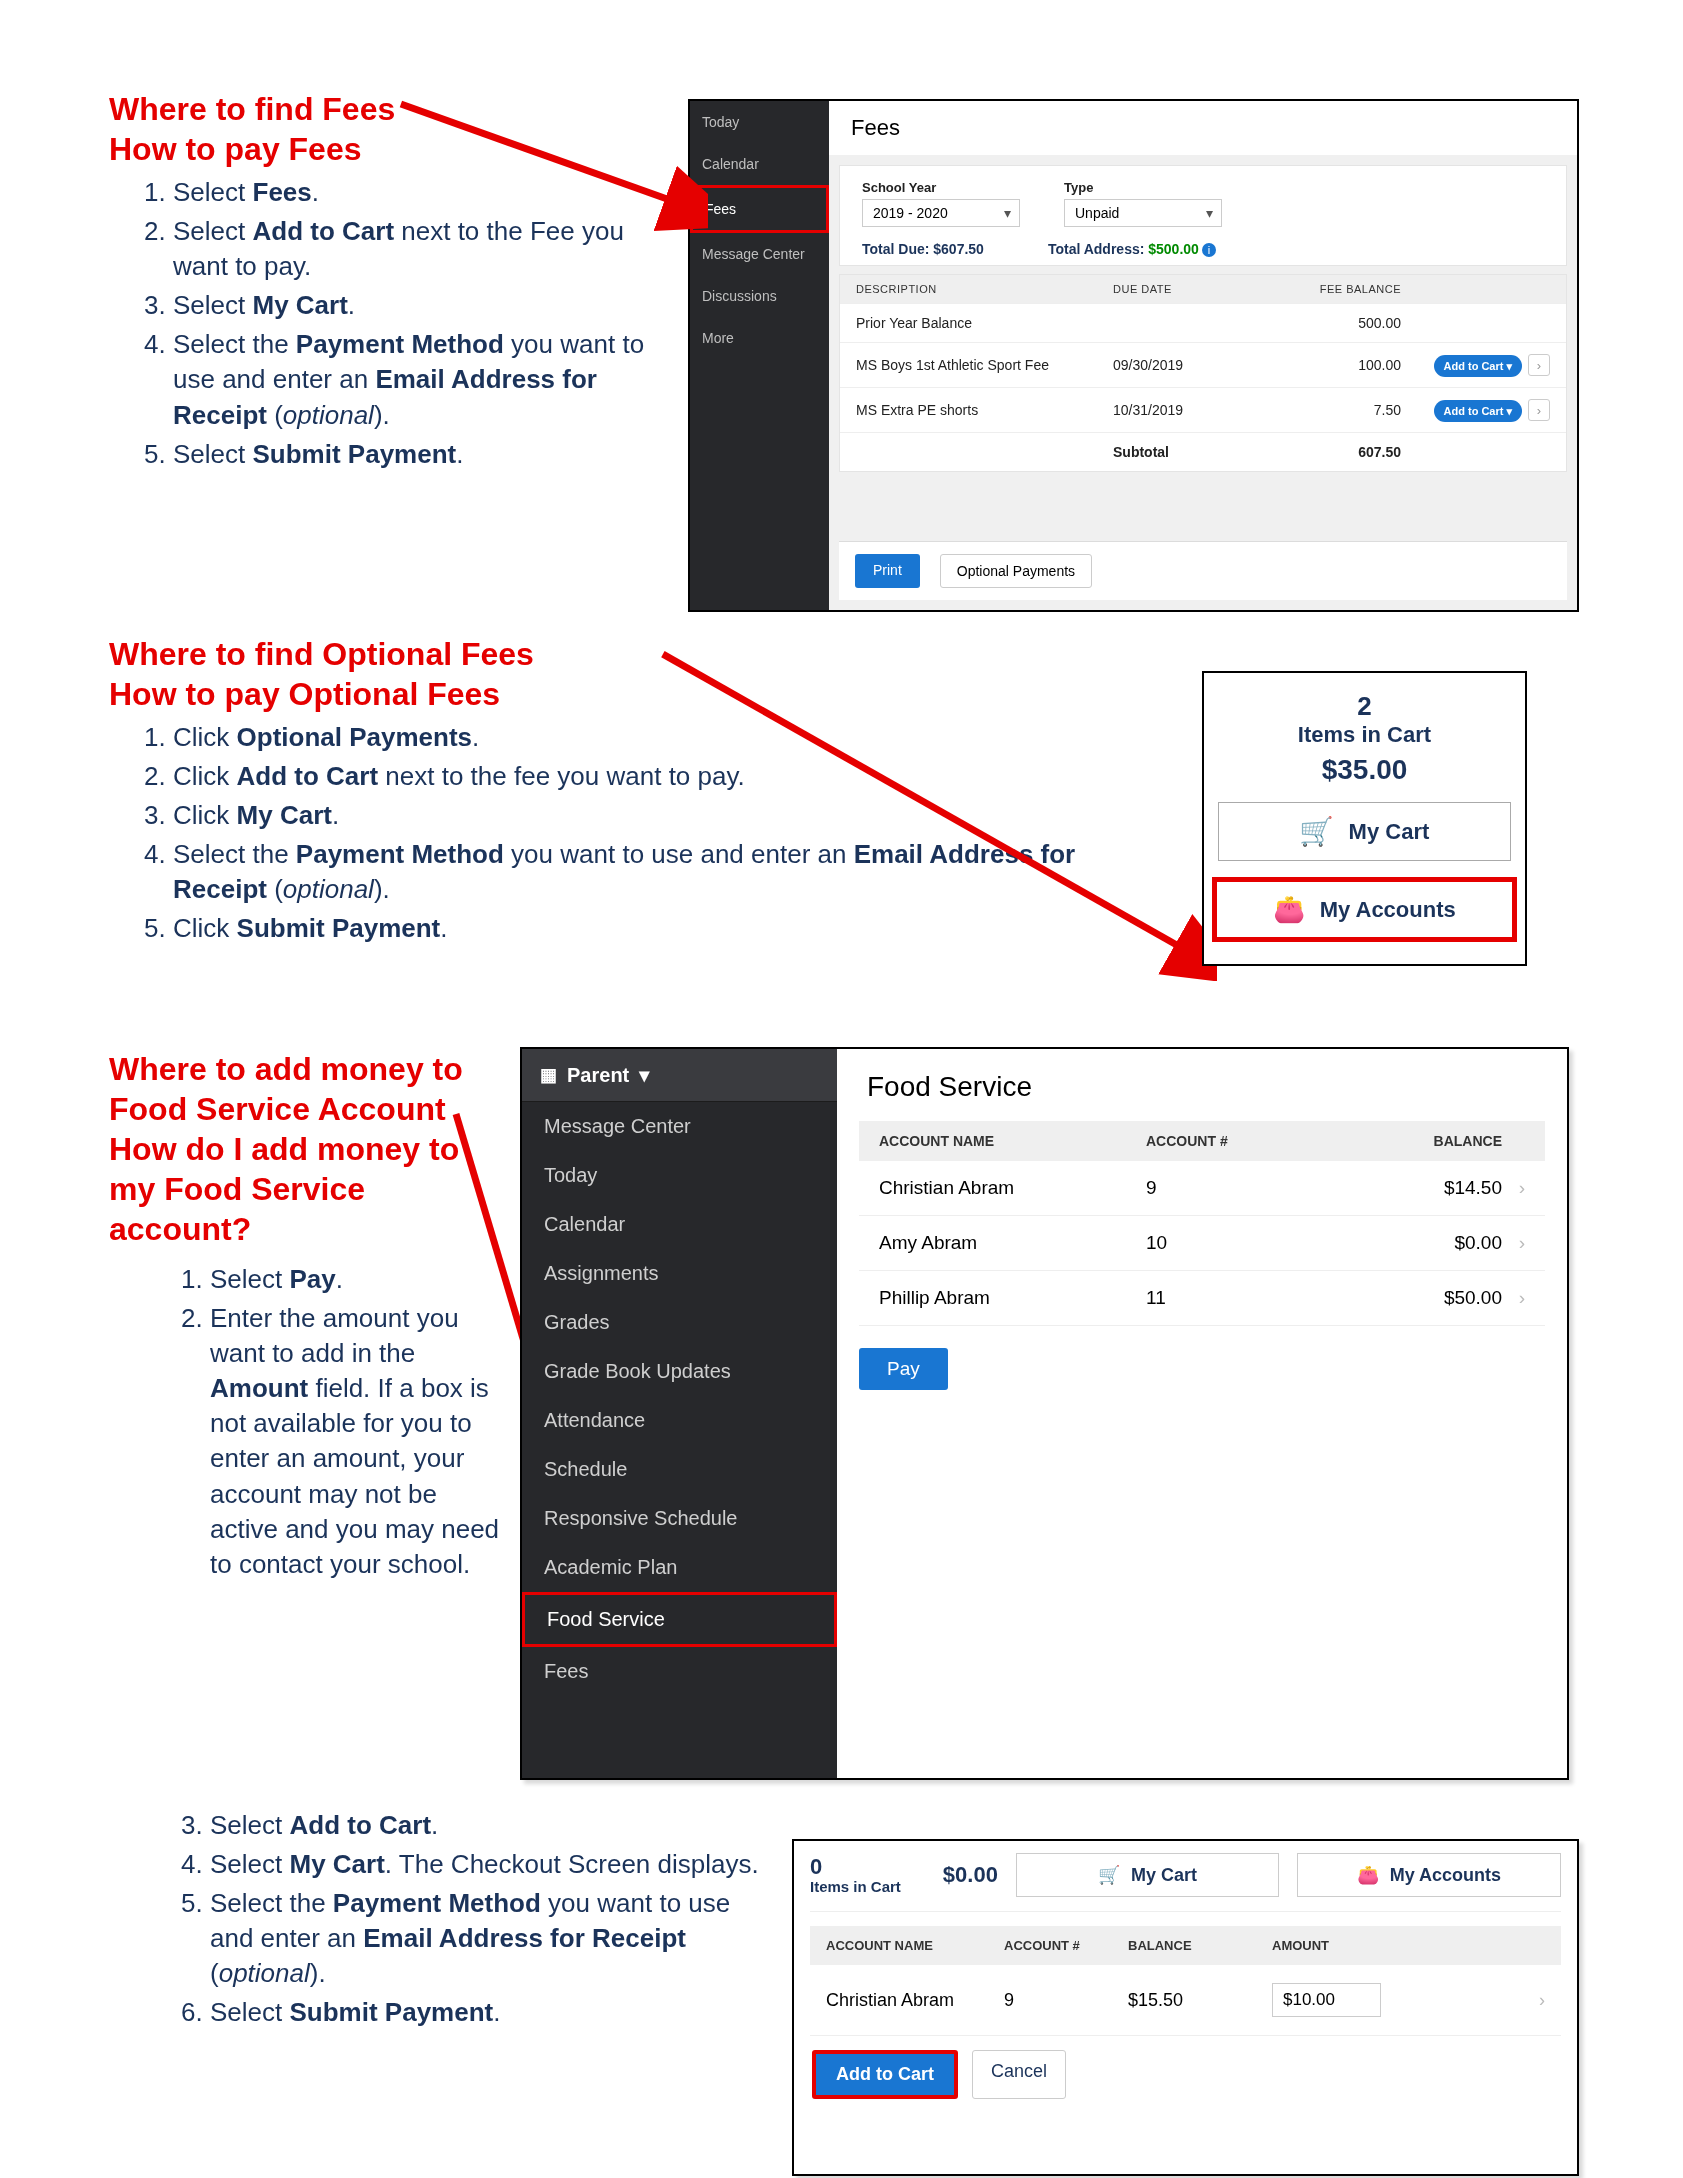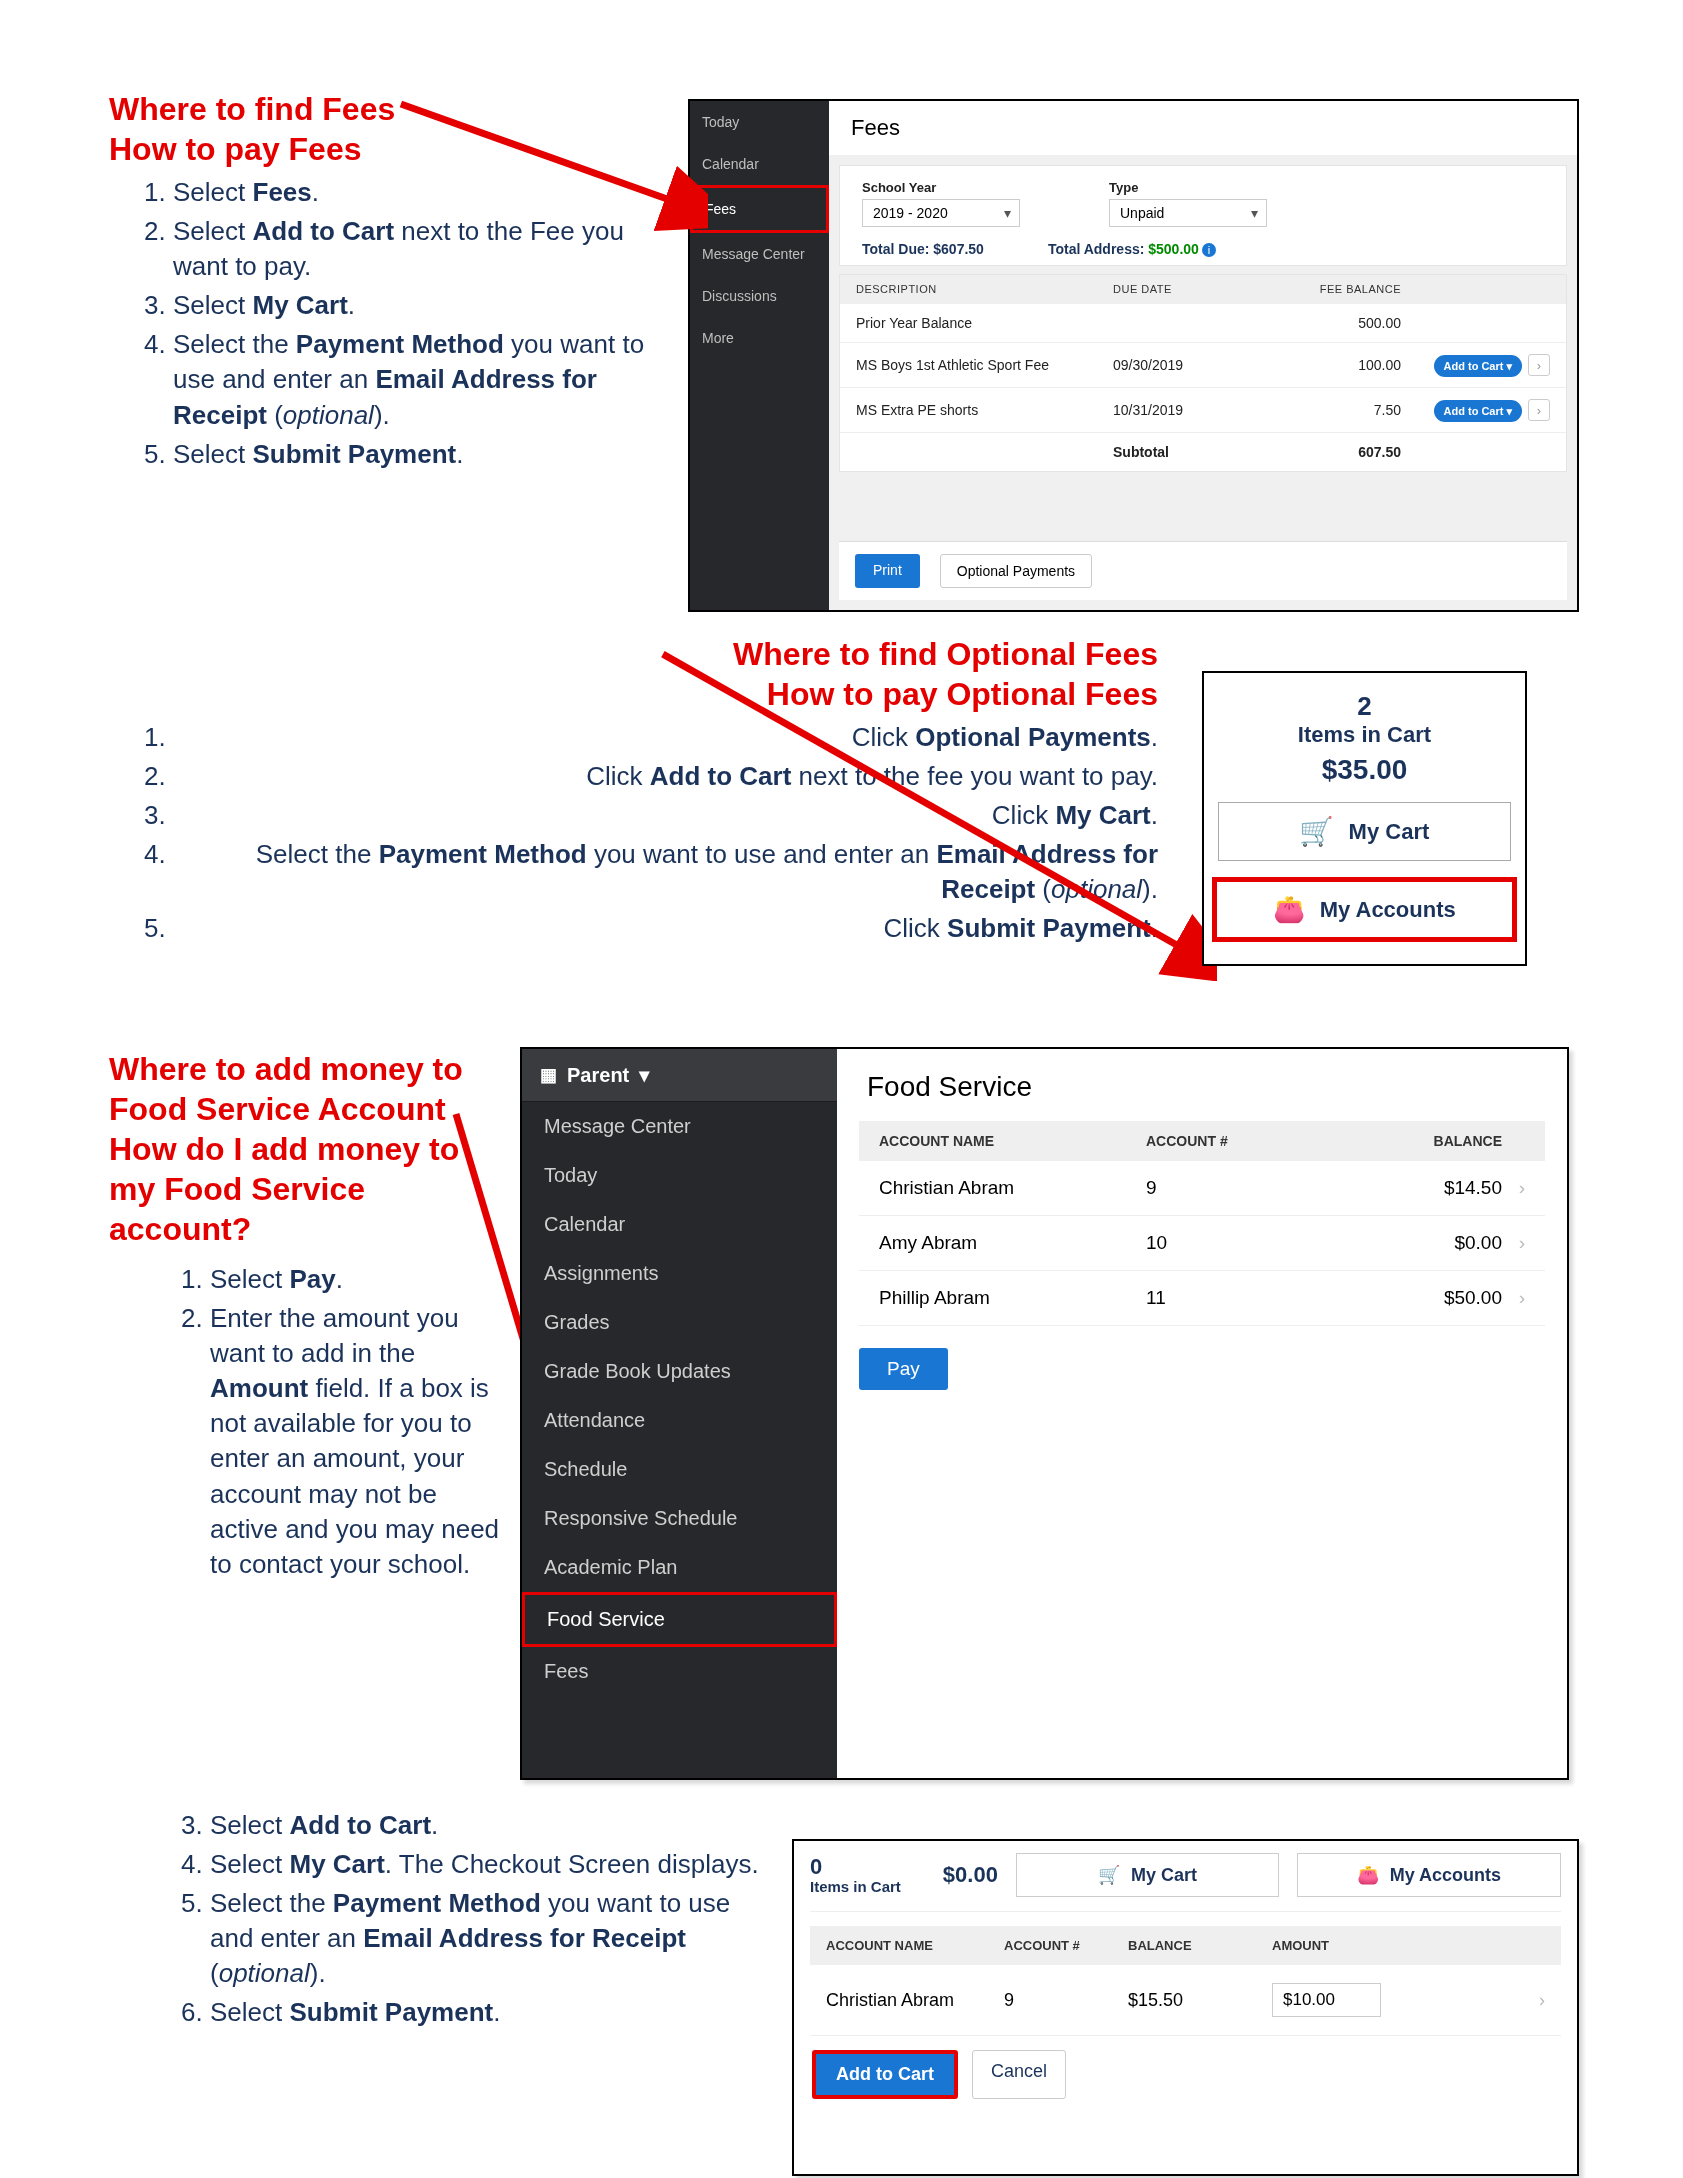--- a/index.html
+++ b/index.html
@@ -57,21 +57,21 @@
     font-size: 14px;
     padding: 13px 12px;
   }
   .fs-side-item.hi { border: 3px solid #e50000; color: #fff; }
   .fs-main { flex: 1; background: #f0f0f0; display: flex; flex-direction: column; }
   .fs-title { background: #fff; padding: 14px 22px; font-size: 22px; color: #000; }
   .fs-filters { background: #fff; margin: 10px 10px 4px; padding: 14px 22px 8px; border: 1px solid #e4e4e4; }
   .fs-filters .lbl { font-size: 13px; color: #222; font-weight: 700; margin-bottom: 4px; }
   .fs-sel { display:inline-block; border: 1px solid #ccc; padding: 5px 30px 5px 10px; font-size: 14px; width: 158px; position: relative; color:#000; }
   .fs-sel:after { content: "▾"; position: absolute; right: 8px; top: 5px; color:#555; }
-  .fs-row { display: flex; gap: 89px; }
+  .fs-row { display: flex; gap: 44px; }
   .fs-totals { display:flex; gap: 64px; margin-top: 14px; font-size: 14px; }
   .fs-totals .lbl2 { font-weight:700; }
   .fs-totals .green { color: #008a00; font-weight: 700; }
   .fs-info { display:inline-block; width:14px; height:14px; border-radius: 50%; background:#1976d2; color:#fff; font-size:11px; text-align:center; line-height:14px; margin-left:3px; }
   .fs-table { background:#fff; margin: 4px 10px; border: 1px solid #e4e4e4; }
   .fs-thead { background:#efefef; display:flex; padding: 8px 16px; font-size: 11px; color:#333; letter-spacing: 0.5px; }
   .fs-td1 { width: 257px; }
   .fs-td2 { width: 139px; }
   .fs-td3 { width: 149px; text-align: right; }
   .fs-td4 { flex:1; text-align: right; }
@@ -174,21 +174,21 @@
   .at-c2 { width: 124px; }
   .at-c3 { width: 144px; }
   .at-c4 { width: 168px; }
   .at-c5 { flex:1; text-align:right; color:#bbb; }
   .atc-trow { display:flex; padding: 18px 16px; font-size: 18px; align-items:center; color:#000; border-bottom: 1px solid #eee; }
   .atc-trow input { border:1px solid #ccc; padding: 6px 10px; font-size: 17px; width: 109px; }
   .atc-actions { display:flex; gap: 14px; padding: 14px 2px; }
   .btn-atc { background:#1976d2; color:#fff; font-size: 18px; padding: 10px 20px; border-radius:3px; font-weight:700; border: 4px solid #e50000; }
   .btn-cancel { background:#fff; border:1px solid #ccc; font-size:18px; padding: 10px 18px; border-radius:3px; }
 
-  .block2 { position:absolute; left:109px; top:634px; width: 1049px; text-align: right; }
+  .block2 { position:absolute; left:109px; top:634px; width: 1049px; }
   .block3 { position:absolute; left:109px; top:1049px; width: 396px; }
   .block3 ol { padding-left: 101px; margin-top: 13px; }
   .block3 ol li { padding-right: 5px; }
   .block3-ext { position:absolute; left:109px; top:1802px; width: 653px; }
   .block3-ext ol { padding-left: 101px; }
   .chev { color:#bbb; }
 </style>
 </head>
 <body>
 

